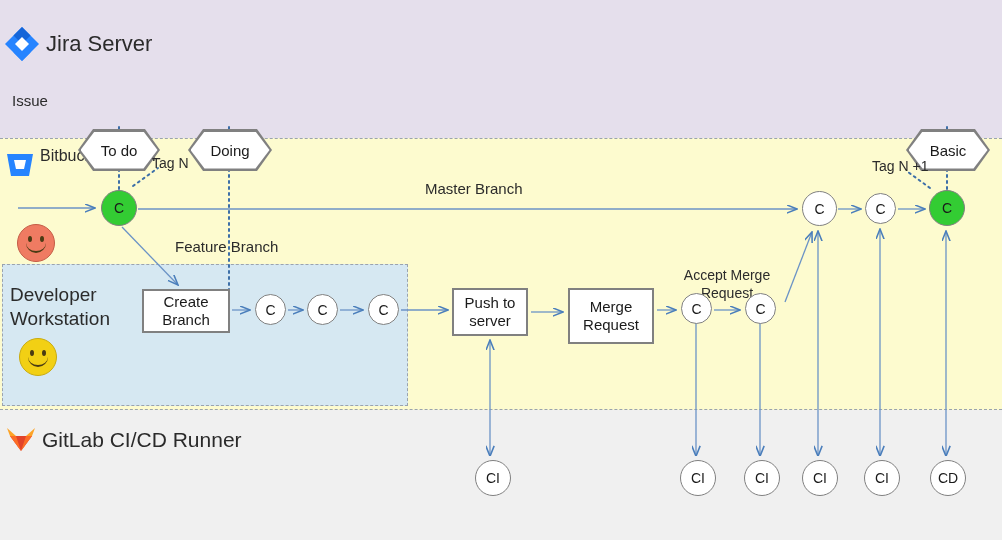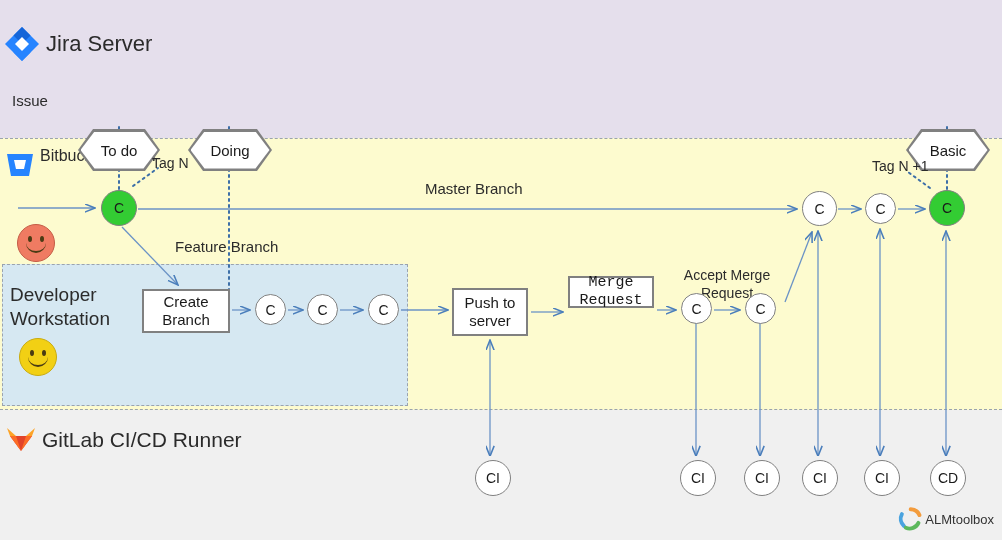--- a/index.html
+++ b/index.html
@@ -178,31 +178,23 @@
   <div class="node green" style="left:929px;top:190px;width:36px;height:36px;">C</div>
 
   <div class="node" style="left:255px;top:294px;width:31px;height:31px;">C</div>
   <div class="node" style="left:307px;top:294px;width:31px;height:31px;">C</div>
   <div class="node" style="left:368px;top:294px;width:31px;height:31px;">C</div>
   <div class="node" style="left:681px;top:293px;width:31px;height:31px;">C</div>
   <div class="node" style="left:745px;top:293px;width:31px;height:31px;">C</div>
 
   <div class="pbox" style="left:452px;top:288px;width:76px;height:48px;">Push to server</div>
   <div class="pbox" style="left:142px;top:289px;width:88px;height:44px;">Create Branch</div>
-  <div class="pbox" style="left:568px;top:276px;width:86px;height:32px;font-family:Liberation Mono, monospace;">Merge Request</div>
+  <div class="pbox" style="left:568px;top:288px;width:86px;height:56px;">Merge Request</div>
 
   <div class="node" style="left:475px;top:460px;width:36px;height:36px;">CI</div>
   <div class="node" style="left:680px;top:460px;width:36px;height:36px;">CI</div>
   <div class="node" style="left:744px;top:460px;width:36px;height:36px;">CI</div>
   <div class="node" style="left:802px;top:460px;width:36px;height:36px;">CI</div>
   <div class="node" style="left:864px;top:460px;width:36px;height:36px;">CI</div>
   <div class="node" style="left:930px;top:460px;width:36px;height:36px;">CD</div>
 
-  <div id="alm-logo">
-    <svg width="26" height="26" viewBox="0 0 26 26">
-      <path d="M13 3 A10 10 0 0 1 22 9" stroke="#f39c3d" stroke-width="4" fill="none" stroke-linecap="round"></path>
-      <path d="M4 8 A10 10 0 0 0 6 20" stroke="#4aa3df" stroke-width="4" fill="none" stroke-linecap="round"></path>
-      <path d="M8 22 A10 10 0 0 0 21 17" stroke="#5cb85c" stroke-width="4" fill="none" stroke-linecap="round"></path>
-    </svg>
-    <span id="alm-text">ALMtoolbox</span>
-  </div>
 
 </div>
 
 </body></html>

